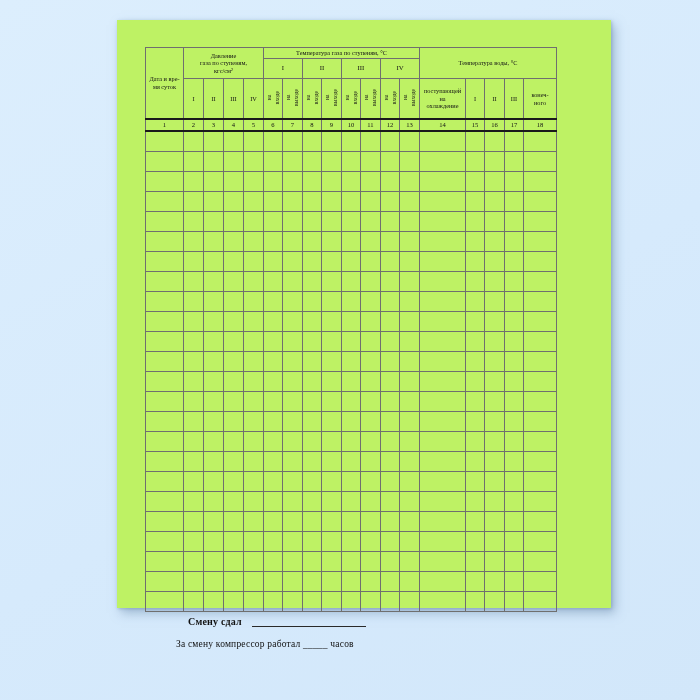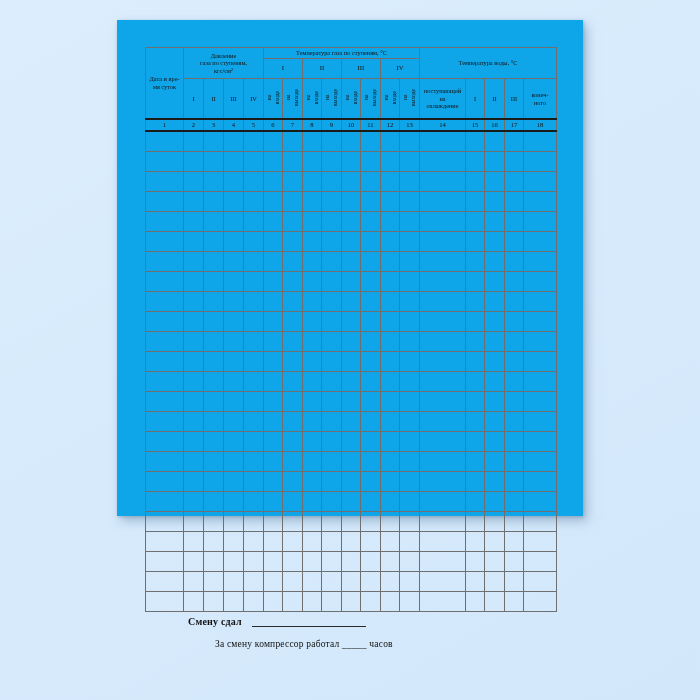--- a/index.html
+++ b/index.html
@@ -2,23 +2,24 @@
 <html><head>
 <meta charset="utf-8">
 <style>
   html,body{margin:0;padding:0;}
   body{
     width:700px;height:700px;position:relative;overflow:hidden;
     background:linear-gradient(150deg,#dceefd 0%,#d6eafc 55%,#d2e7fa 100%);
     font-family:"Liberation Serif",serif;color:#111;
   }
   .paper{
-    position:absolute;left:117px;top:20px;width:466px;height:496px;
-    background:#0ea5e9;
+    position:absolute;left:117px;top:20px;width:466px;height:588px;
+    background:#bef264;
     box-shadow:4px 5px 10px rgba(105,138,172,.5),1px 1px 3px rgba(105,138,172,.45);
+    padding-left:28px;
   }
   table.log{
     position:absolute;left:28px;top:27px;
     border-collapse:collapse;table-layout:fixed;
   }
   table.log td{
     border:1px solid #6f6f6f;padding:0;margin:0;
     text-align:center;vertical-align:middle;overflow:hidden;
   }
   thead td{
@@ -42,21 +43,21 @@
     position:absolute;left:71px;top:595px;
     display:flex;align-items:flex-end;
     font-weight:bold;font-size:10px;letter-spacing:.2px;
   }
   .sig-line{
     display:inline-block;width:114px;height:11px;
     border-bottom:1.6px solid #2a2a2a;margin-left:10px;
   }
   .footer-line2{
     position:absolute;left:59px;top:619px;
-    font-size:9.5px;letter-spacing:.2px;margin-left:39px;
+    font-size:9.5px;letter-spacing:.2px;
   }
 </style>
 </head>
 <body>
 
 <div class="paper">
 
   <table class="log">
     <colgroup>
       <col style="width:38px">

